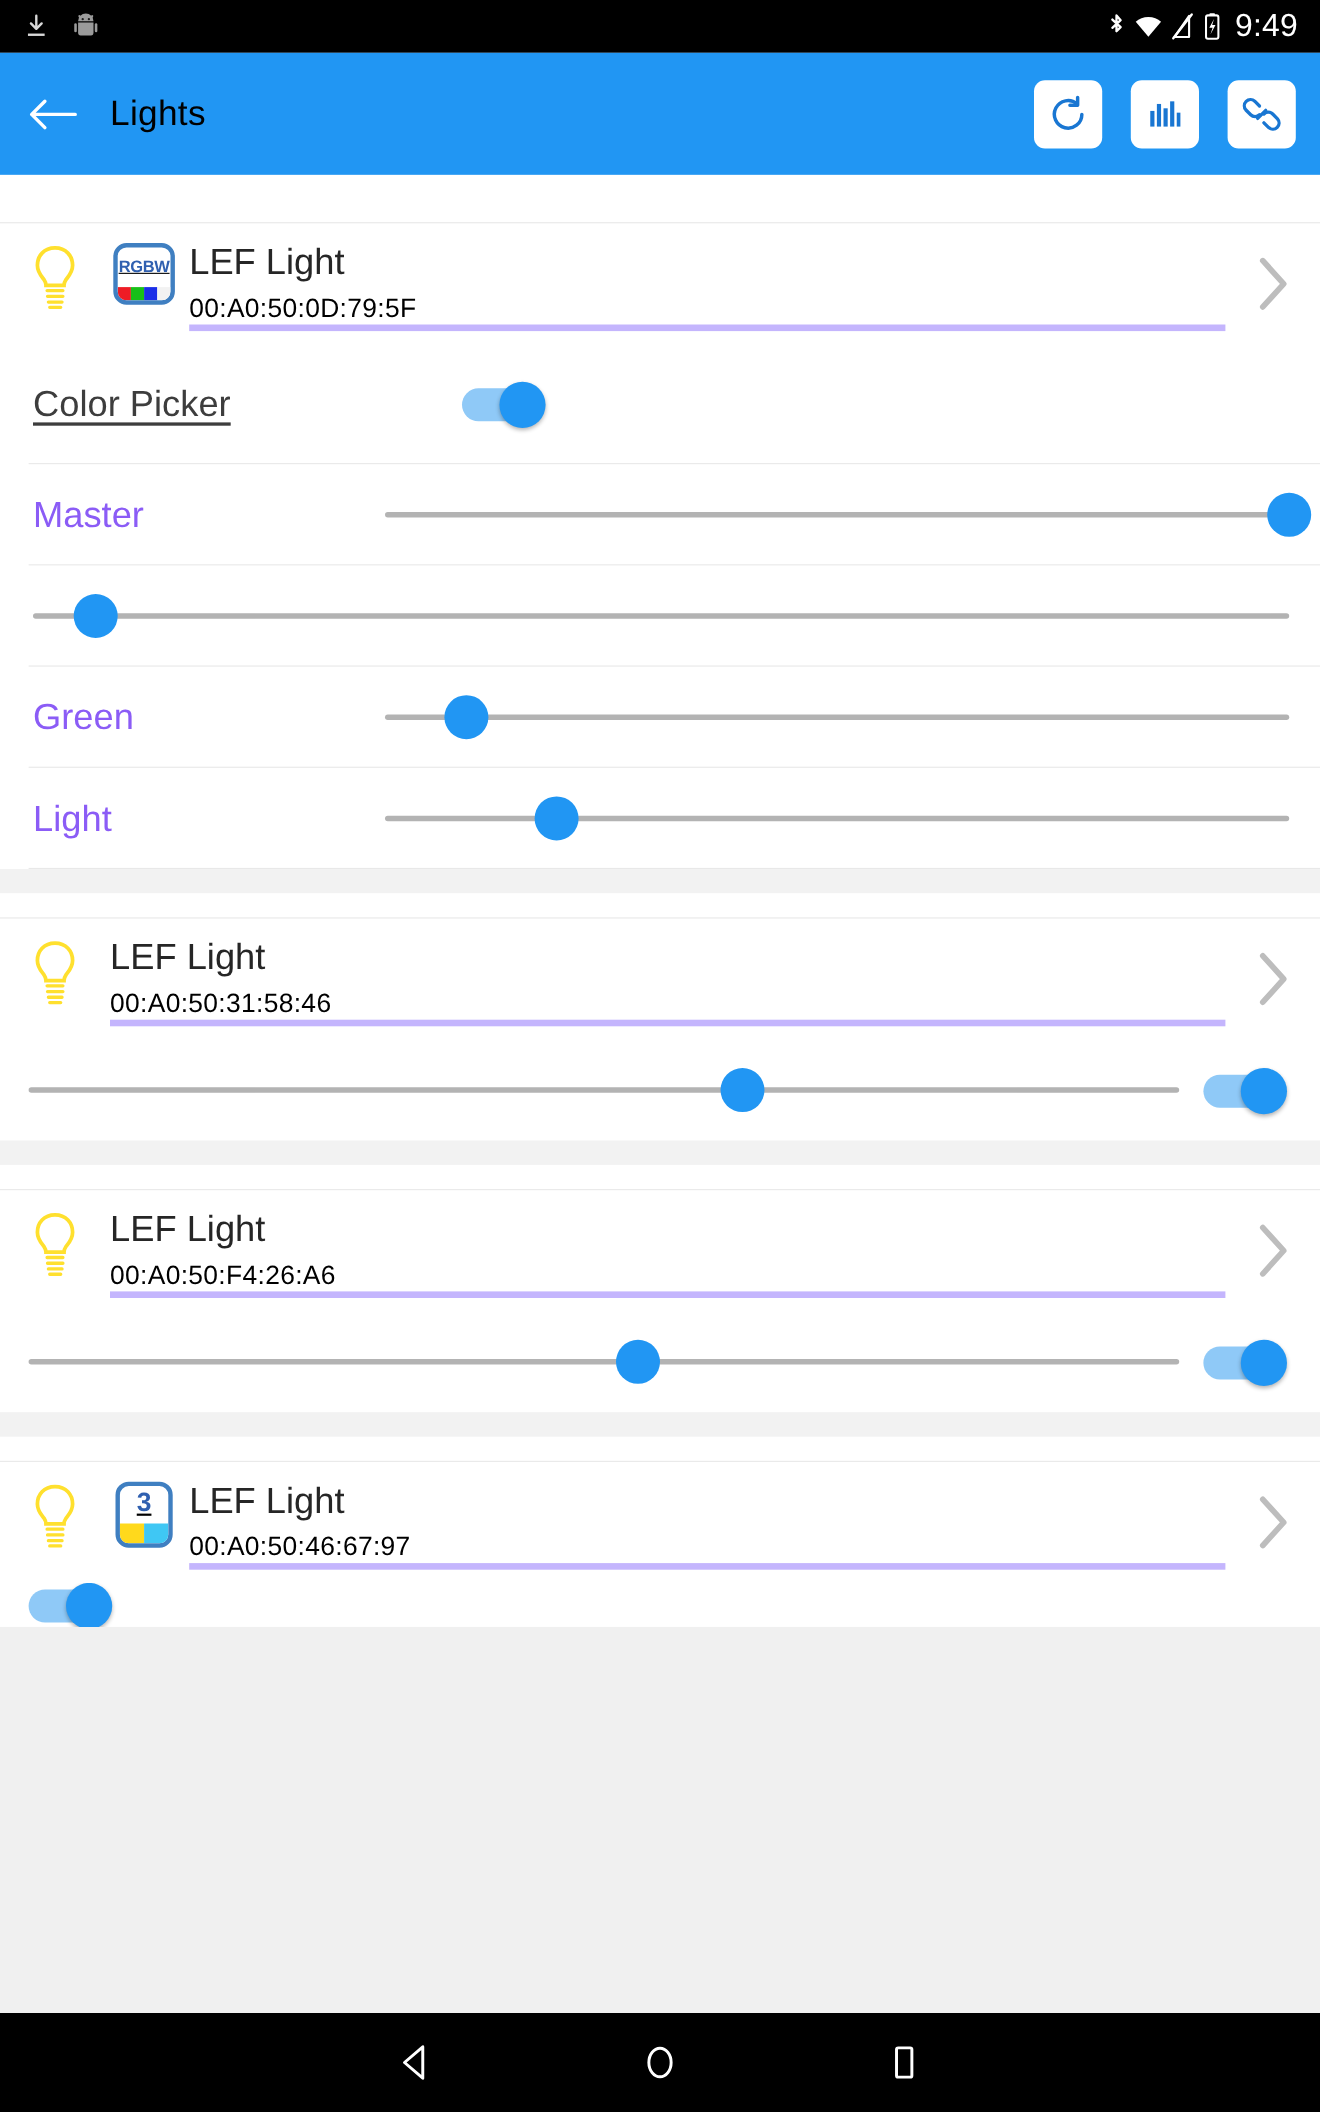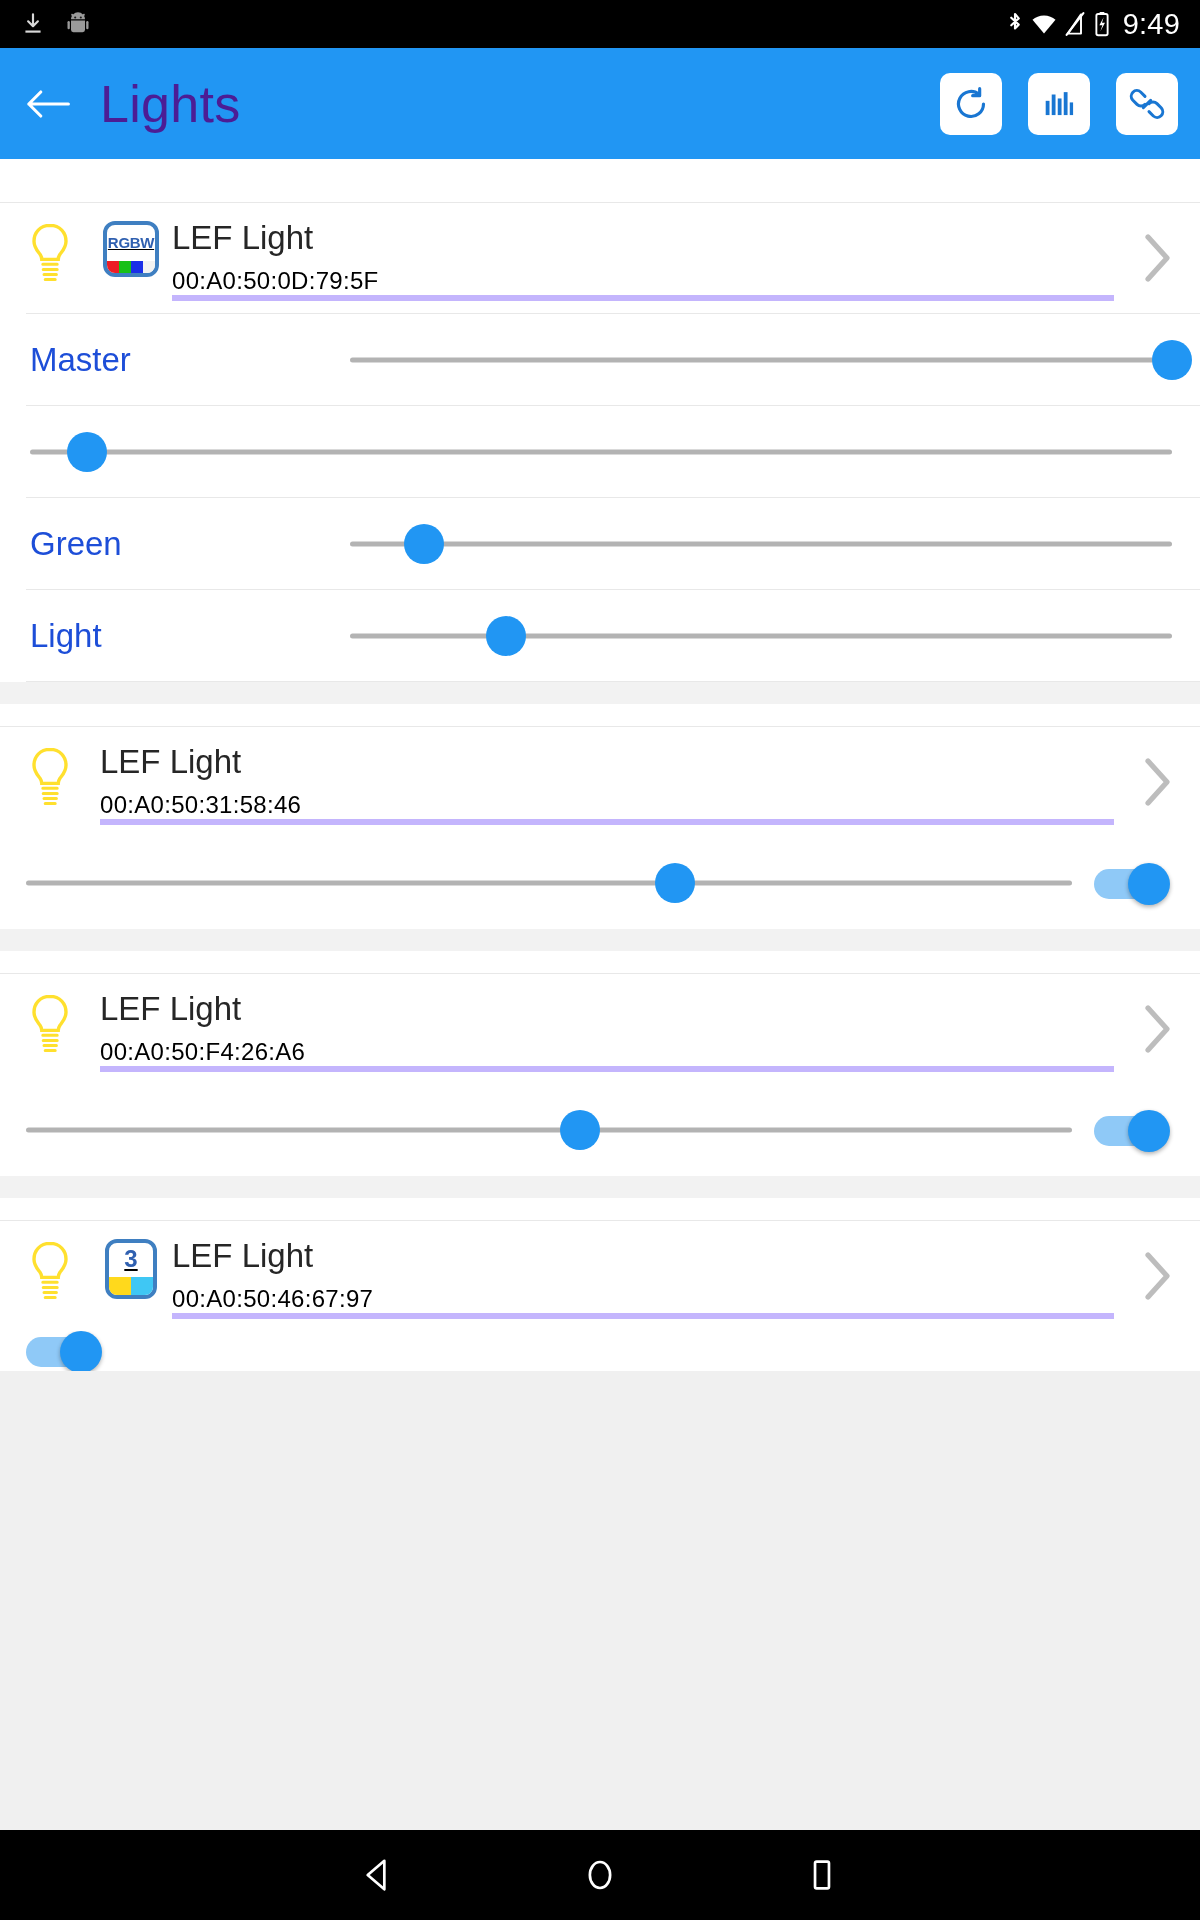--- a/index.html
+++ b/index.html
@@ -56,22 +56,22 @@
   }
   .back-arrow {
     width: 60px;
     height: 60px;
     display: flex;
     align-items: center;
     justify-content: center;
     cursor: pointer;
   }
   .app-title {
-    color: #4c1d95;
-    font-size: 52px;
+    color: #000000;
+    font-size: 32px;
     font-weight: 400;
     margin-left: 22px;
     letter-spacing: 0.3px;
   }
   .app-actions {
     margin-left: auto;
     display: flex;
     align-items: center;
     gap: 26px;
   }
@@ -204,21 +204,21 @@
 
   
   .slider-row {
     height: 91px;
     display: flex;
     align-items: center;
     padding-left: 30px;
   }
   .slider-label {
     font-size: 33px;
-    color: #1d4ed8;
+    color: #8b5cf6;
     width: 320px;
     flex: 0 0 auto;
   }
   .slider-area {
     position: relative;
     flex: 1 1 auto;
     height: 48px;
     margin-right: 28px;
     cursor: pointer;
   }
@@ -433,20 +433,29 @@
           <div class="device-name">LEF Light</div>
           <div class="device-mac">00:A0:50:0D:79:5F</div>
         </div>
         <div class="chevron-cell">
           <svg width="34" height="54" viewBox="0 0 17 27">
             <path d="M4 3l9.5 10.5L4 24" stroke="#bdbdbd" stroke-width="2.6" fill="none" stroke-linecap="round" stroke-linejoin="round"></path>
           </svg>
         </div>
       </div>
 
+      <div class="cp-row">
+        <span class="cp-label">Color Picker</span>
+        <div class="cp-switch-wrap">
+          <div class="toggle">
+            <div class="track"></div>
+            <div class="knob"></div>
+          </div>
+        </div>
+      </div>
       <div class="divider-inset"></div>
 
       <div class="slider-row">
         <span class="slider-label">Master</span>
         <div class="slider-area">
           <div class="slider-track"></div>
           <div class="slider-thumb" style="left:100%"></div>
         </div>
       </div>
       <div class="divider-inset"></div>

